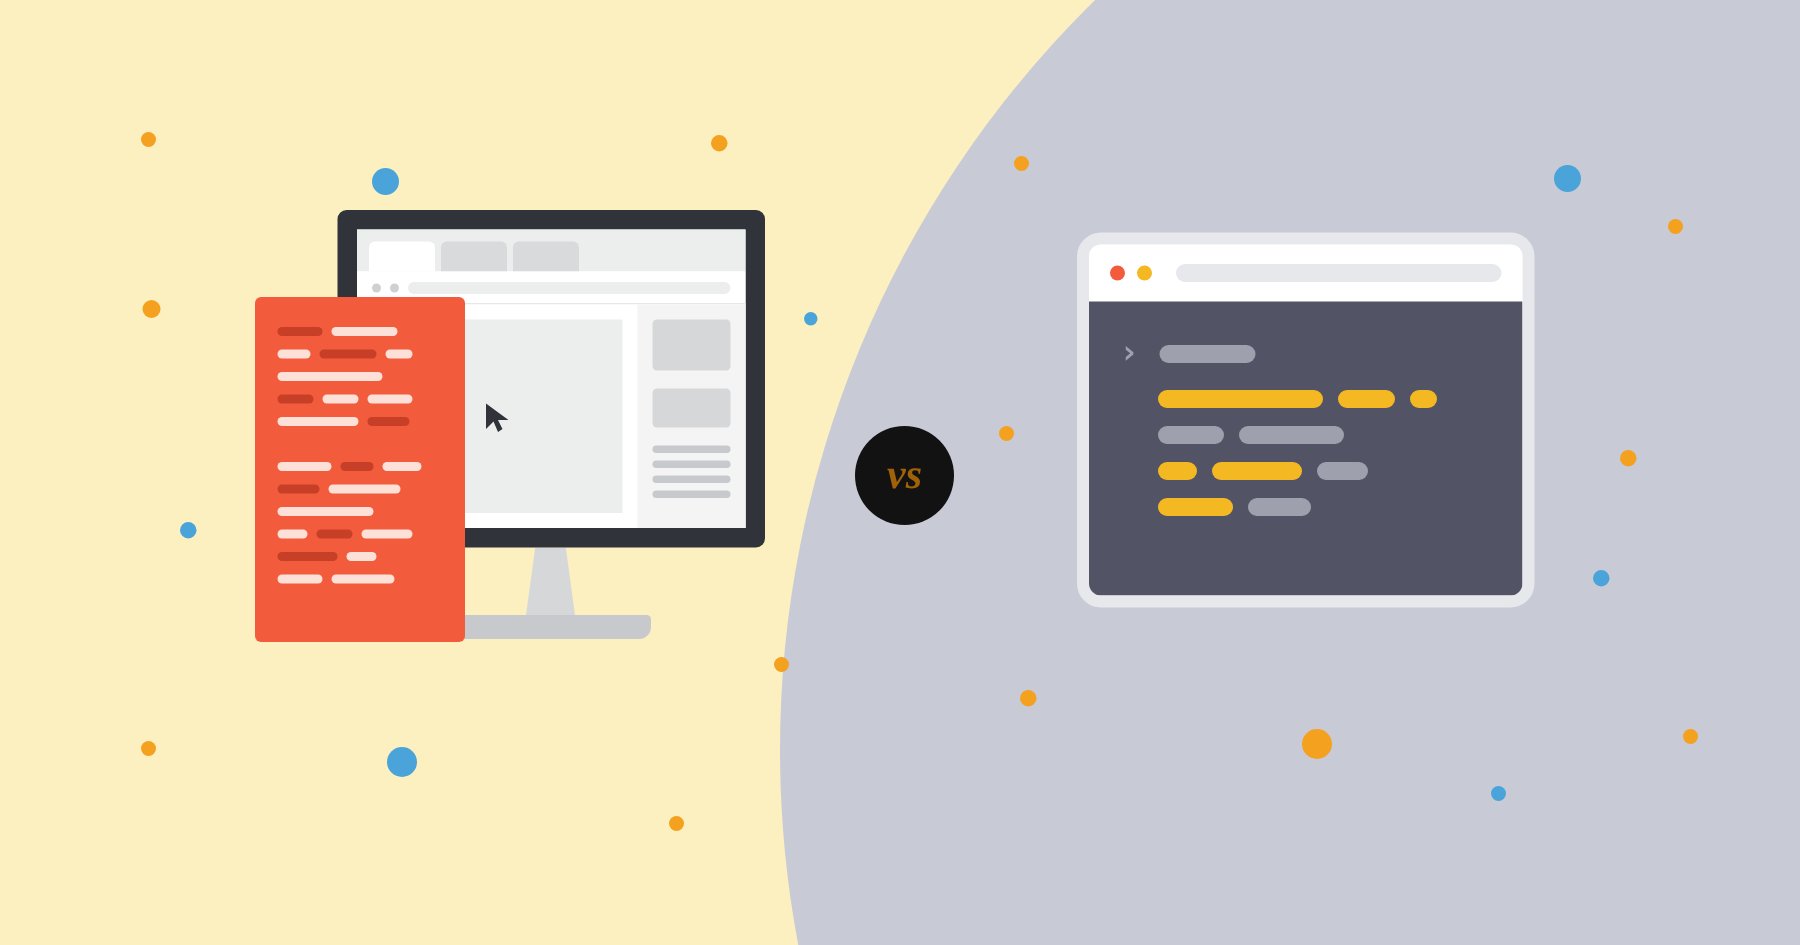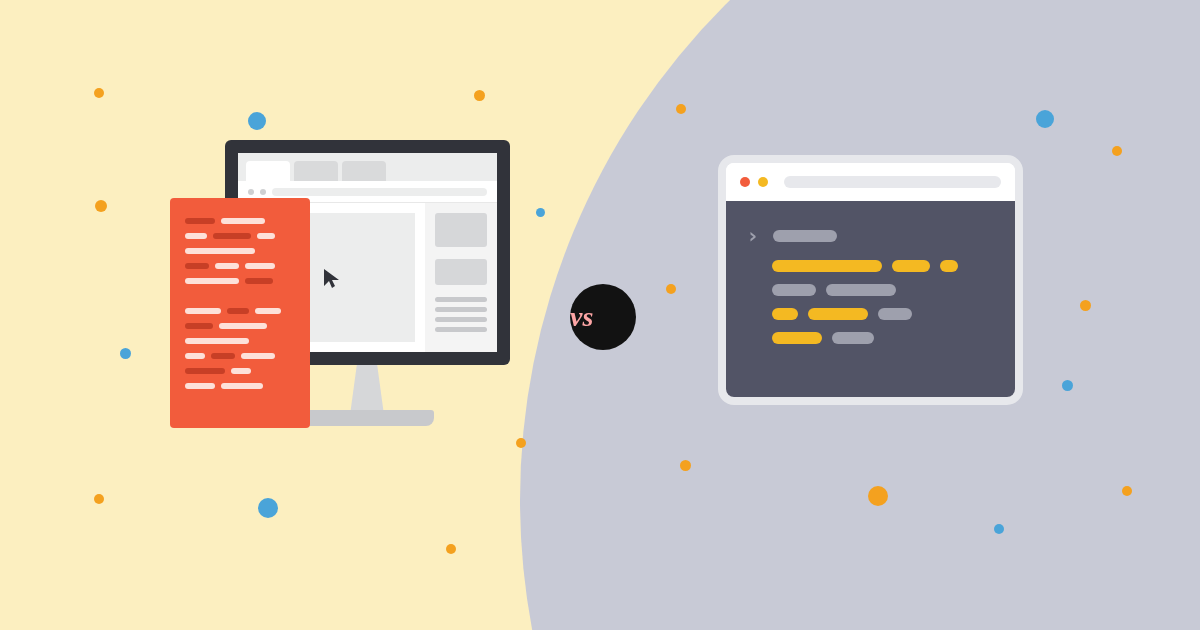--- a/index.html
+++ b/index.html
@@ -29,23 +29,24 @@
     border-radius: 50%;
   }
   .vs-badge {
     position: absolute;
     left: 570px;
     top: 284px;
     width: 66px;
     height: 66px;
     border-radius: 50%;
     background: #121212;
-    color: #fca5a5;
+    color: #a16207;
     display: flex;
     align-items: center;
+    justify-content: center;
     font-family: 'Brush Script MT', cursive;
     font-size: 28px;
     font-style: italic;
     font-weight: 600;
   }
   
   .monitor-group {
     position: absolute;
     left: 170px;
     top: 140px;

